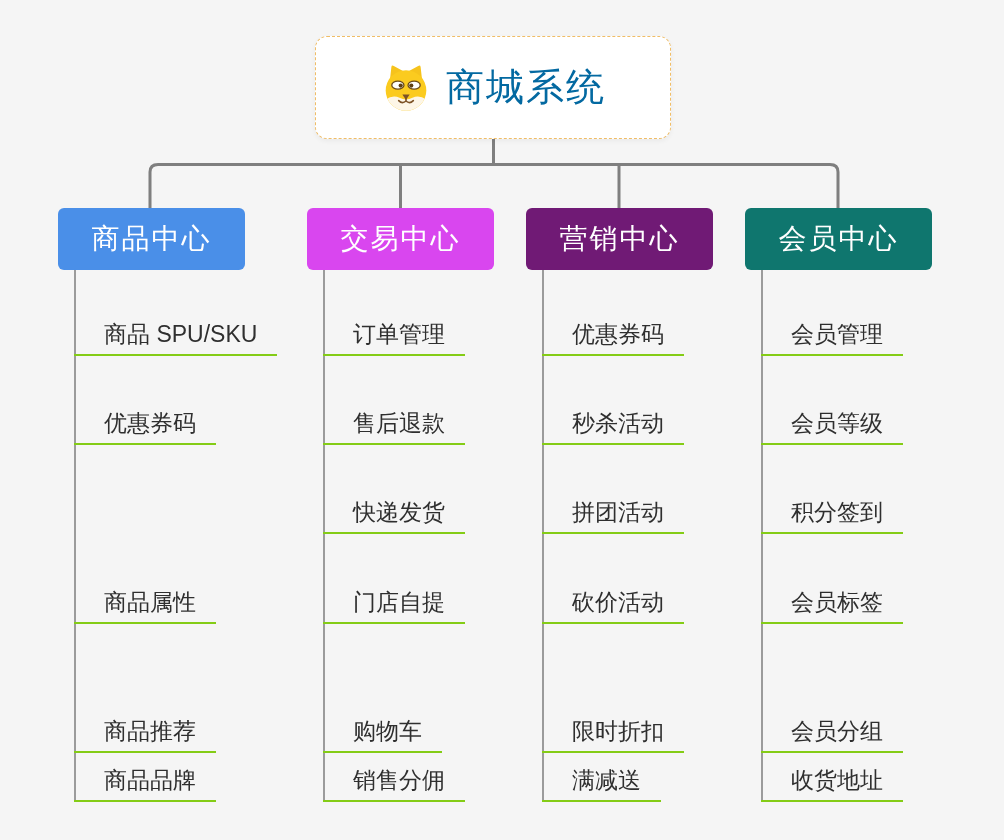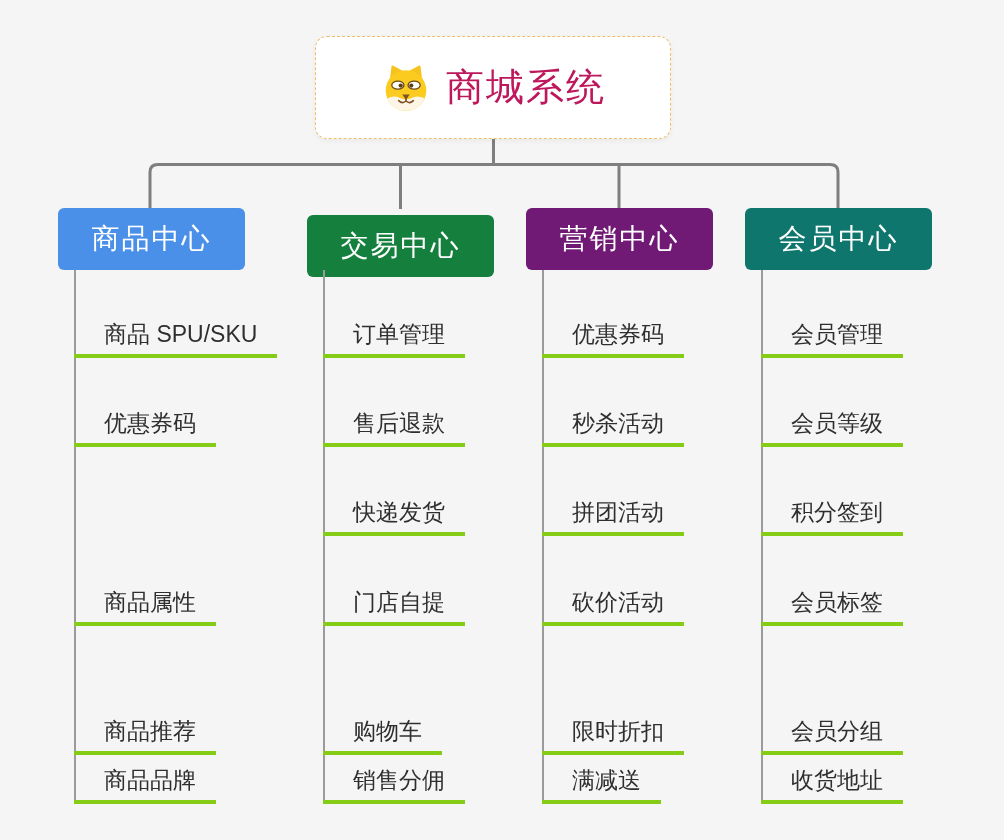--- a/index.html
+++ b/index.html
@@ -14,21 +14,21 @@
 
   
   .root-node{
     position:absolute;left:315px;top:36px;width:356px;height:103px;
     background:#ffffff;border:1px dashed #f0bd66;border-radius:12px;
     box-shadow:0 2px 5px rgba(0,0,0,0.05);
     display:flex;align-items:center;justify-content:center;gap:14px;
     box-sizing:border-box;
   }
   .root-title{
-    font-size:38px;color:#be185d;letter-spacing:2px;white-space:nowrap;
+    font-size:38px;color:#0369a1;letter-spacing:2px;white-space:nowrap;
   }
   .doge{width:52px;height:52px;display:block;}
 
   
   .column{position:absolute;top:0;height:840px;width:250px;}
   .col-0{left:58px;}
   .col-1{left:307px;}
   .col-2{left:526px;}
   .col-3{left:745px;}
 
@@ -37,21 +37,21 @@
     border-radius:6px;color:#ffffff;font-size:28px;letter-spacing:2px;
     display:flex;align-items:center;justify-content:center;
     box-sizing:border-box;
   }
   .trunk{
     position:absolute;top:270px;left:16px;width:2px;height:532px;
     background:#9b9b9b;
   }
   .leaf{
     position:absolute;left:16px;height:32px;line-height:32px;
-    padding:0 20px 4px 30px;border-bottom:4px solid #84cc16;
+    padding:0 20px 4px 30px;border-bottom:2px solid #84cc16;
     font-size:23px;color:#2f2f2f;white-space:nowrap;
   }
   .leaf-0{top:318px}
   .leaf-1{top:407px}
   .leaf-2{top:496px}
   .leaf-3{top:586px}
   .leaf-4{top:715px}
   .leaf-5{top:764px}
 </style>
 </head>
@@ -93,21 +93,21 @@
     <div class="branch-header" style="background: rgb(74, 143, 232);">商品中心</div>
     <div class="trunk"></div>
     <div class="leaf leaf-0">商品 SPU/SKU</div>
     <div class="leaf leaf-1">优惠券码</div>
     <div class="leaf leaf-3">商品属性</div>
     <div class="leaf leaf-4">商品推荐</div>
     <div class="leaf leaf-5">商品品牌</div>
   </div>
 
   <div class="column col-1">
-    <div class="branch-header" style="background: #15803d; margin-top: 7px;">交易中心</div>
+    <div class="branch-header" style="background: #d946ef;">交易中心</div>
     <div class="trunk"></div>
     <div class="leaf leaf-0">订单管理</div>
     <div class="leaf leaf-1">售后退款</div>
     <div class="leaf leaf-2">快递发货</div>
     <div class="leaf leaf-3">门店自提</div>
     <div class="leaf leaf-4">购物车</div>
     <div class="leaf leaf-5">销售分佣</div>
   </div>
 
   <div class="column col-2">

